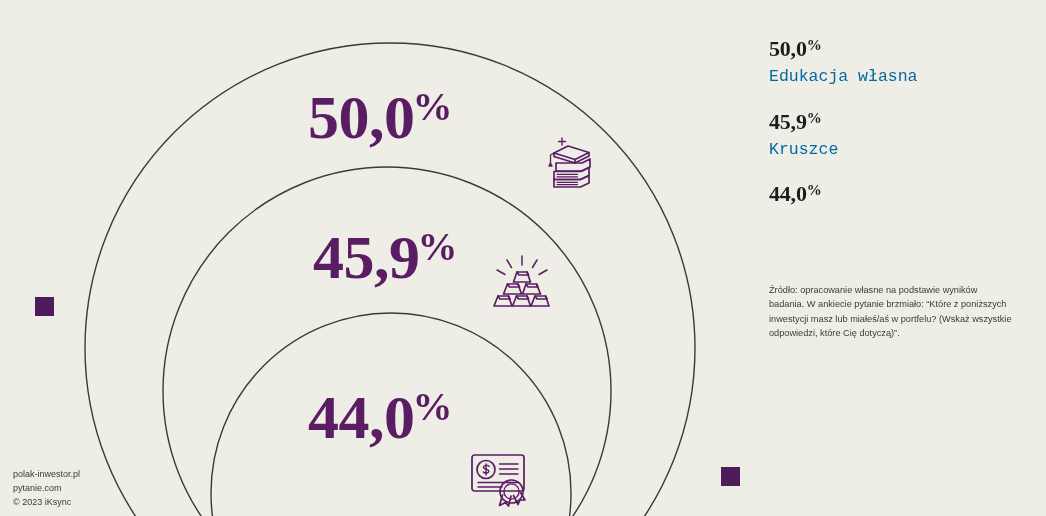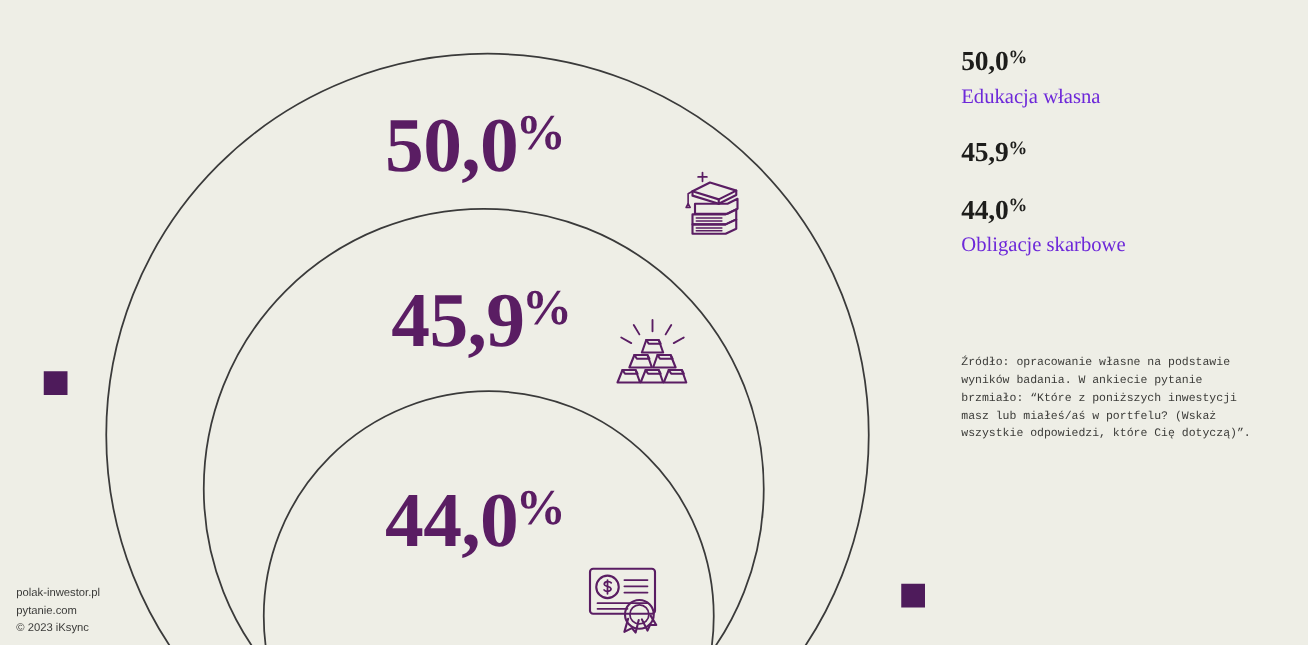--- a/index.html
+++ b/index.html
@@ -90,34 +90,34 @@
     font-weight: 700;
     font-size: 22px;
     line-height: 1.15;
     letter-spacing: -0.2px;
   }
   .legend-value .lpct {
     font-size: 15px;
     vertical-align: 6px;
   }
   .legend-label {
-    color: #6d28d9;
-    font-family: Liberation Serif, serif;
+    color: #0369a1;
+    font-family: Liberation Mono, monospace;
     font-size: 16.5px;
     line-height: 1.3;
     margin-top: 5px;
   }
 
   #source-note {
     position: absolute;
     left: 769px;
     top: 283px;
     width: 243px;
     color: #3b3b38;
-    font-family: Liberation Mono, monospace;
+    font-family: Liberation Sans, sans-serif;
     font-size: 9.2px;
     line-height: 1.55;
   }
 
   
   #credits {
     position: absolute;
     left: 13px;
     top: 468px;
     font-family: "Liberation Sans", sans-serif;
@@ -233,27 +233,27 @@
       <div class="legend-value">
         <span>50,0</span><span class="lpct">%</span>
       </div>
       <div class="legend-label">Edukacja własna</div>
     </div>
 
     <div class="legend-item">
       <div class="legend-value">
         <span>45,9</span><span class="lpct">%</span>
       </div>
+      <div class="legend-label">Kruszce</div>
     </div>
 
     <div class="legend-item">
       <div class="legend-value">
         <span>44,0</span><span class="lpct">%</span>
       </div>
-      <div class="legend-label">Obligacje skarbowe</div>
     </div>
 
   </div>
 
   <div id="source-note">Źródło: opracowanie własne na podstawie wyników badania. W ankiecie pytanie brzmiało: “Które z poniższych inwestycji masz lub miałeś/aś w portfelu? (Wskaż wszystkie odpowiedzi, które Cię dotyczą)”.</div>
 
   <div id="credits">
     <div>polak-inwestor.pl</div>
     <div>pytanie.com</div>
     <div>© 2023 iKsync</div>

